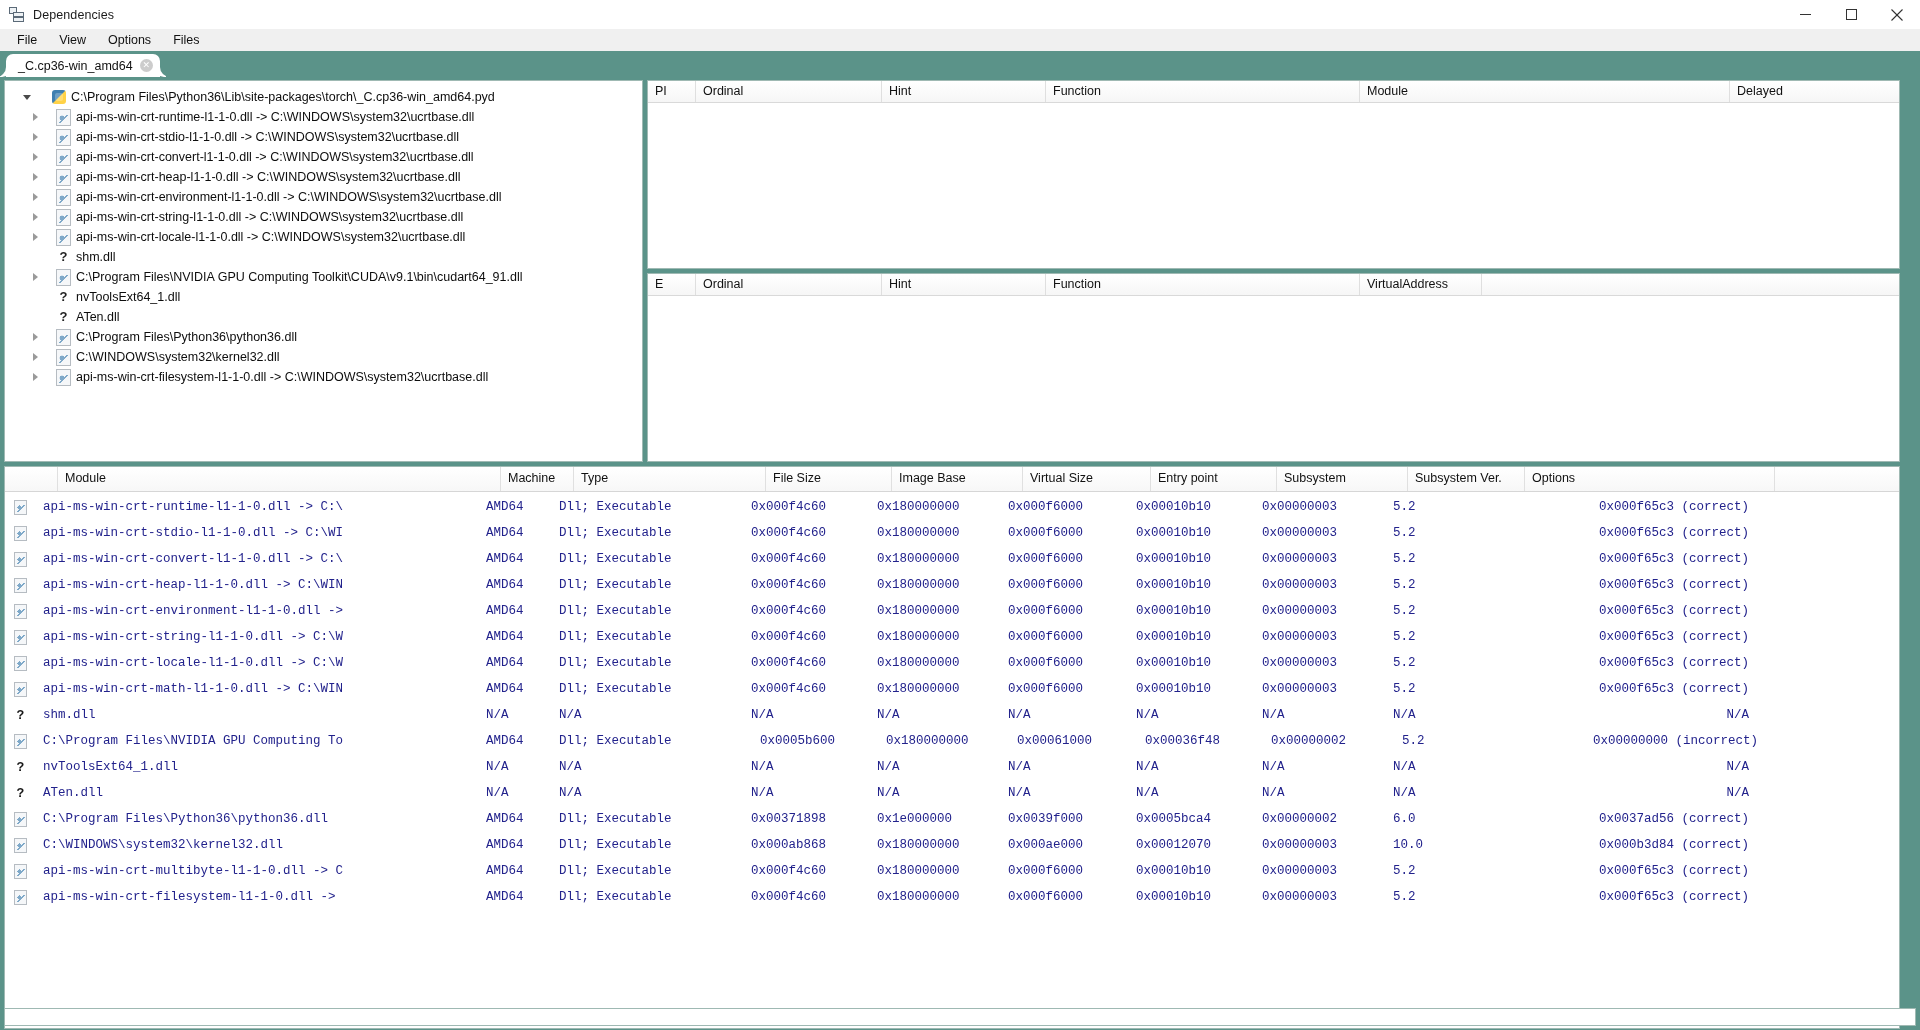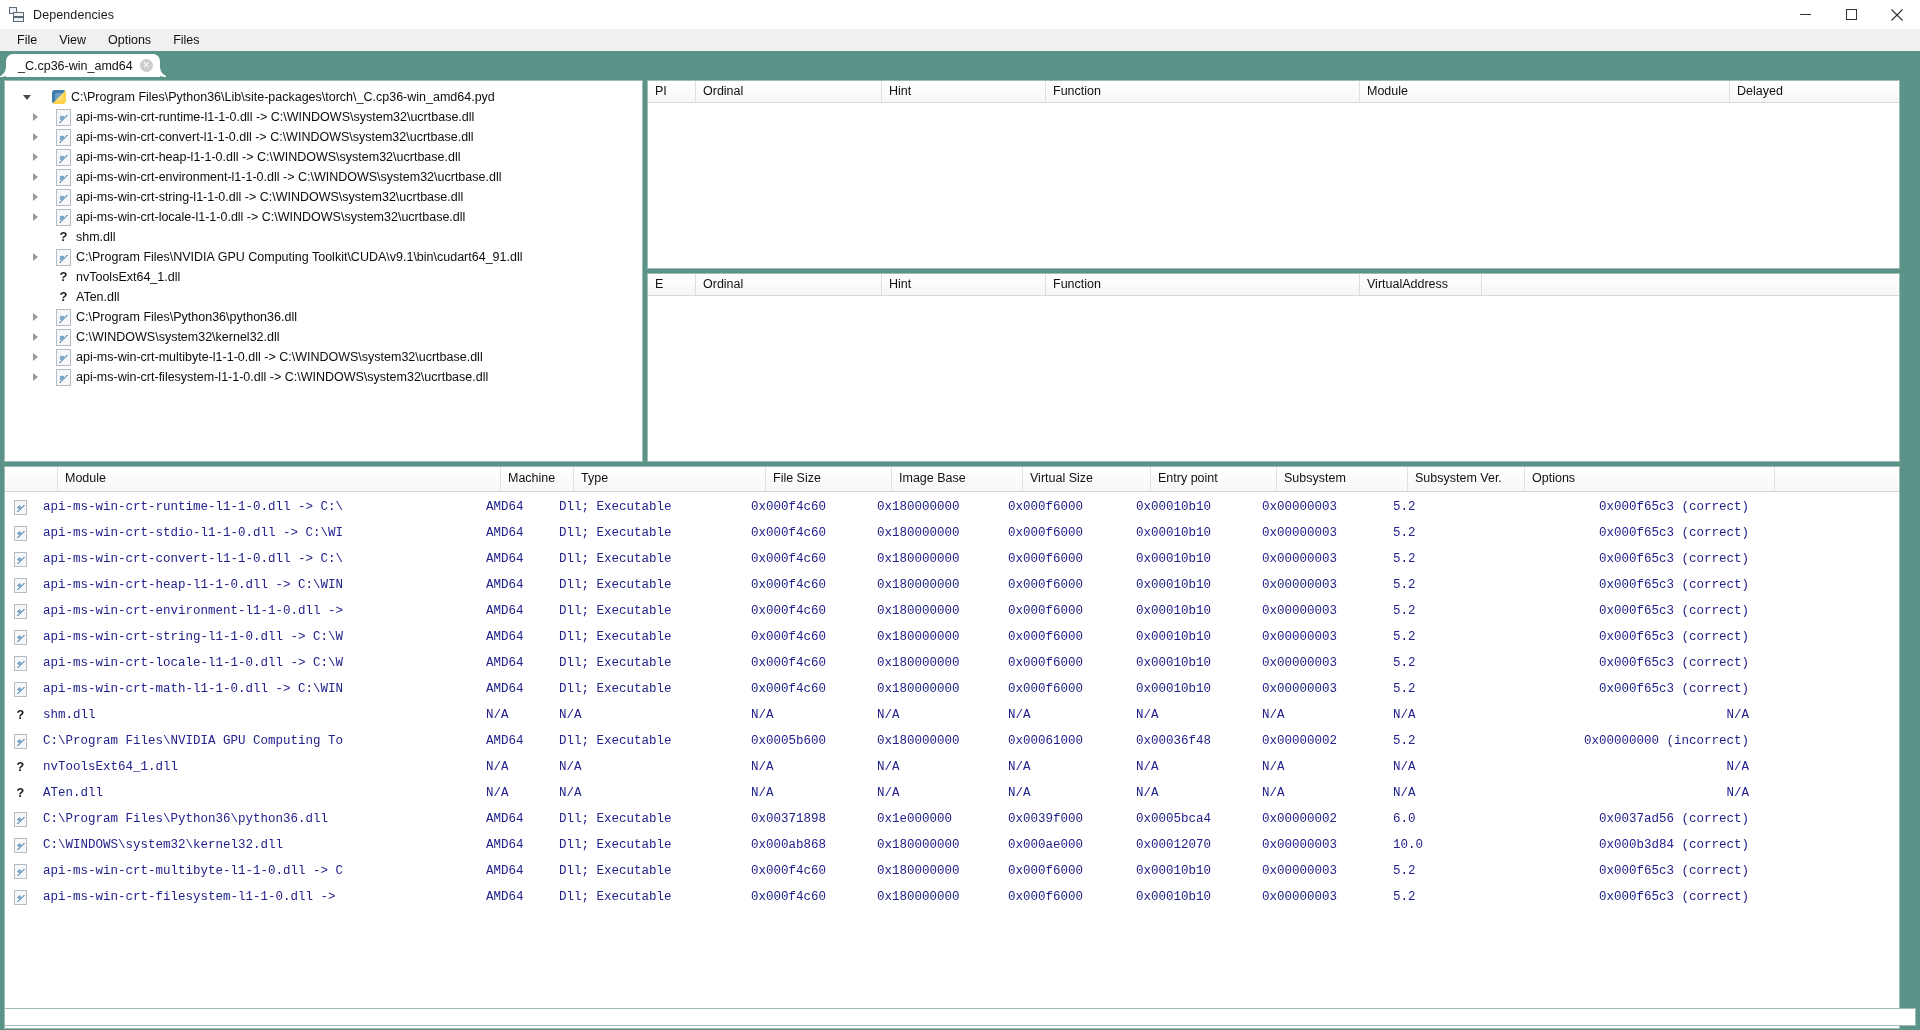--- a/index.html
+++ b/index.html
@@ -398,20 +398,27 @@
             <span class="twist closed"></span>
             <span style="flex: 0 0 auto; width: 14px;"></span>
             <span class="ticon doc"></span>
             <span class="tlabel">api-ms-win-crt-runtime-l1-1-0.dll -&gt; C:\WINDOWS\system32\ucrtbase.dll</span>
           </div>
           <div class="trow">
             <span style="flex: 0 0 auto; width: 22px;"></span>
             <span class="twist closed"></span>
             <span style="flex: 0 0 auto; width: 14px;"></span>
             <span class="ticon doc"></span>
+            <span class="tlabel">api-ms-win-crt-stdio-l1-1-0.dll -&gt; C:\WINDOWS\system32\ucrtbase.dll</span>
+          </div>
+          <div class="trow">
+            <span style="flex: 0 0 auto; width: 22px;"></span>
+            <span class="twist closed"></span>
+            <span style="flex: 0 0 auto; width: 14px;"></span>
+            <span class="ticon doc"></span>
             <span class="tlabel">api-ms-win-crt-convert-l1-1-0.dll -&gt; C:\WINDOWS\system32\ucrtbase.dll</span>
           </div>
           <div class="trow">
             <span style="flex: 0 0 auto; width: 22px;"></span>
             <span class="twist closed"></span>
             <span style="flex: 0 0 auto; width: 14px;"></span>
             <span class="ticon doc"></span>
             <span class="tlabel">api-ms-win-crt-heap-l1-1-0.dll -&gt; C:\WINDOWS\system32\ucrtbase.dll</span>
           </div>
           <div class="trow">
@@ -469,27 +476,20 @@
             <span style="flex: 0 0 auto; width: 14px;"></span>
             <span class="ticon doc"></span>
             <span class="tlabel">C:\Program Files\Python36\python36.dll</span>
           </div>
           <div class="trow">
             <span style="flex: 0 0 auto; width: 22px;"></span>
             <span class="twist closed"></span>
             <span style="flex: 0 0 auto; width: 14px;"></span>
             <span class="ticon doc"></span>
             <span class="tlabel">C:\WINDOWS\system32\kernel32.dll</span>
-          </div>
-          <div class="trow">
-            <span style="flex: 0 0 auto; width: 22px;"></span>
-            <span class="twist closed"></span>
-            <span style="flex: 0 0 auto; width: 14px;"></span>
-            <span class="ticon doc"></span>
-            <span class="tlabel">api-ms-win-crt-multibyte-l1-1-0.dll -&gt; C:\WINDOWS\system32\ucrtbase.dll</span>
           </div>
           <div class="trow">
             <span style="flex: 0 0 auto; width: 22px;"></span>
             <span class="twist closed"></span>
             <span style="flex: 0 0 auto; width: 14px;"></span>
             <span class="ticon doc"></span>
             <span class="tlabel">api-ms-win-crt-filesystem-l1-1-0.dll -&gt; C:\WINDOWS\system32\ucrtbase.dll</span>
           </div>
         </div>
     </div>
@@ -683,21 +683,21 @@
           <div class="mcell right" style="width: 250px;">N/A</div>
           <div class="mcell" style="width: 200px; flex: 1 1 0%;"></div>
         </div>
         <div class="mrow">
           <div class="micon">
             <span class="doc2"></span>
           </div>
           <div class="mcell" style="width: 443px;">C:\Program Files\NVIDIA GPU Computing To</div>
           <div class="mcell" style="width: 73px;">AMD64</div>
           <div class="mcell" style="width: 192px;">Dll; Executable</div>
-          <div class="mcell" style="width: 126px;">0x0005b600</div>
+          <div class="mcell" style="width: 126px; margin-left: 9px;">0x0005b600</div>
           <div class="mcell" style="width: 131px;">0x180000000</div>
           <div class="mcell" style="width: 128px;">0x00061000</div>
           <div class="mcell" style="width: 126px;">0x00036f48</div>
           <div class="mcell" style="width: 131px;">0x00000002</div>
           <div class="mcell" style="width: 117px;">5.2</div>
           <div class="mcell right" style="width: 250px;">0x00000000 (incorrect)</div>
           <div class="mcell" style="width: 200px; flex: 1 1 0%;"></div>
         </div>
         <div class="mrow">
           <div class="micon">

